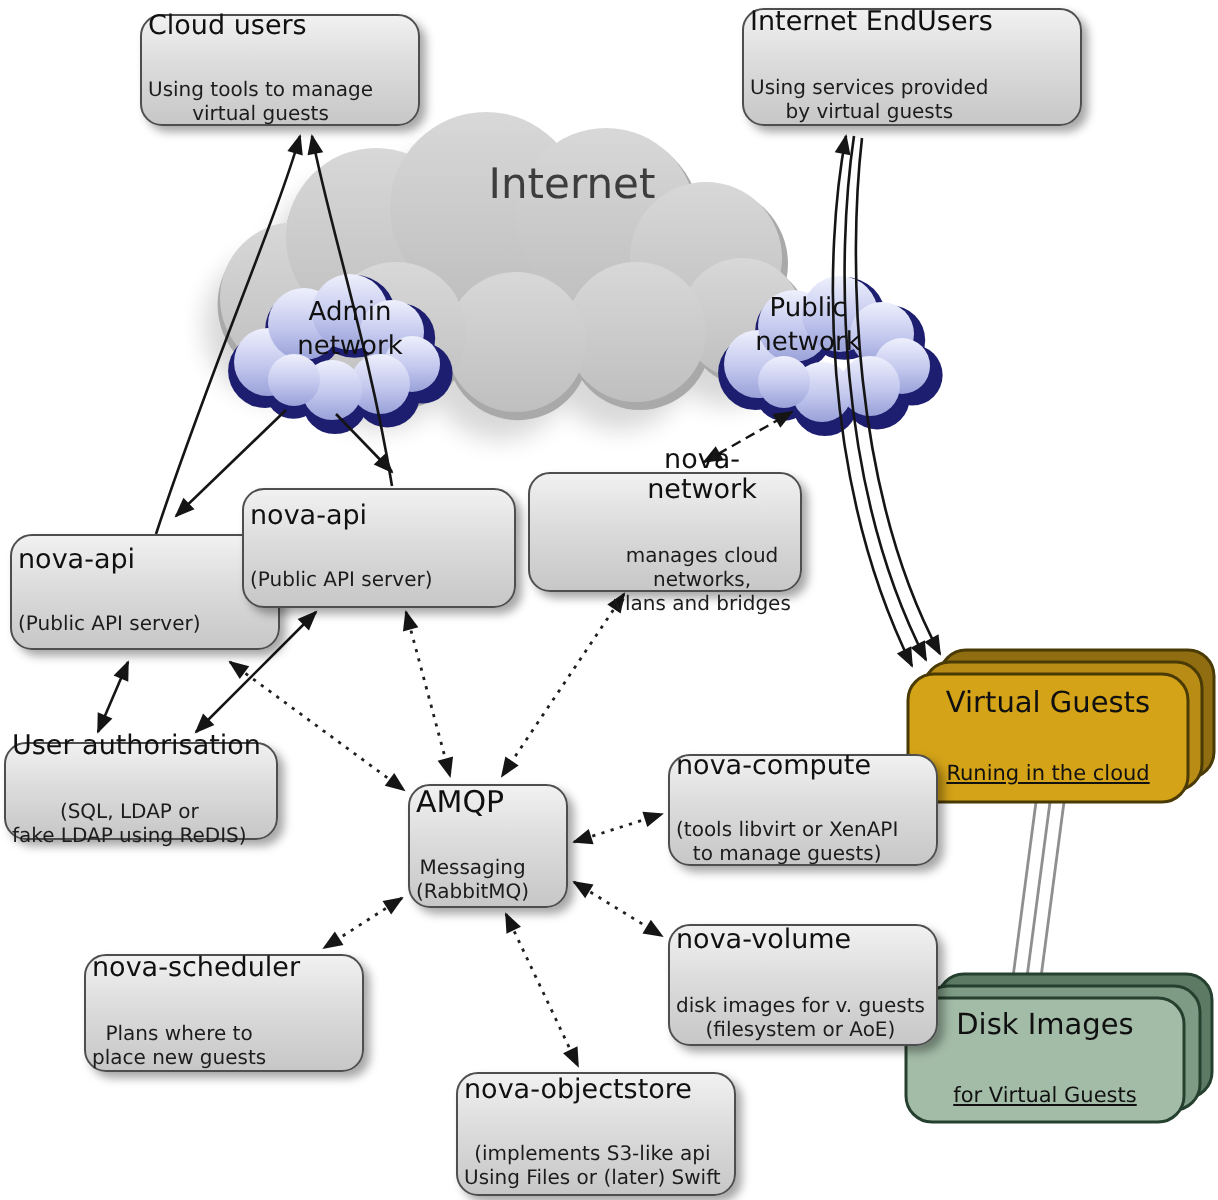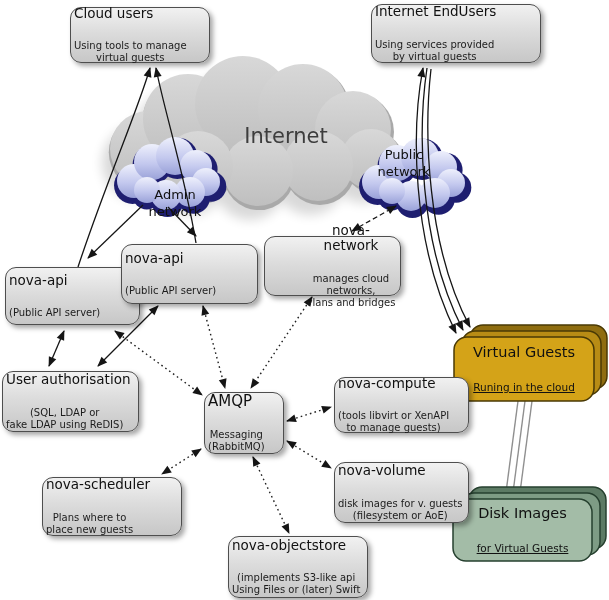--- a/index.html
+++ b/index.html
@@ -14,21 +14,21 @@
         text-align:center;padding:2px 3px;}
   .node-title{font-size:13.5px;color:#101010;line-height:1.1;}
   .node-sub{font-size:10px;color:#1c1c1c;white-space:pre-line;line-height:1.2;margin-top:20px;}
   .amqp-node .node-title{font-size:15px;}
   .stack-label{position:absolute;display:flex;flex-direction:column;align-items:center;
         justify-content:center;text-align:center;pointer-events:none;}
   .stack-label .node-title{font-size:14.5px;}
   .stack-label .node-sub{font-size:10.5px;color:#111;text-decoration:underline;}
   .cloud-label{position:absolute;text-align:center;white-space:pre-line;
         font-size:13px;color:#101010;line-height:1.3;}
-  .internet-label{position:absolute;text-align:center;font-size:21px;color:#3d3d3d;margin-top:44px;}
+  .internet-label{position:absolute;text-align:center;font-size:21px;color:#3d3d3d;}
   .ln{stroke:#151515;stroke-width:1.3;fill:none;}
   .dsh{stroke:#151515;stroke-width:1.2;fill:none;stroke-dasharray:5,3;}
   .dot{stroke:#202020;stroke-width:1.4;fill:none;stroke-dasharray:1.6,3.2;}
   .wire{stroke:#8f8f8f;stroke-width:1.4;fill:none;}
 </style>
 </head>
 <body>
 
 <div id="stage">
 
@@ -128,21 +128,21 @@
     <path class="dot" d="M203,306 L225,388" marker-start="url(#as)" marker-end="url(#ae)"></path>
     <path class="dot" d="M312,297 L251,388" marker-start="url(#as)" marker-end="url(#ae)"></path>
     <path class="dot" d="M287,421 L331,407" marker-start="url(#as)" marker-end="url(#ae)"></path>
     <path class="dot" d="M287,441 L331,468" marker-start="url(#as)" marker-end="url(#ae)"></path>
     <path class="dot" d="M201,449 L162,474" marker-start="url(#as)" marker-end="url(#ae)"></path>
     <path class="dot" d="M253,457 L289,533" marker-start="url(#as)" marker-end="url(#ae)"></path>
   </g>
 </svg>
 
 <div class="internet-label" style="left:236px;top:80px;width:100px;">Internet</div>
-<div class="cloud-label" style="left:135px;top:149px;width:80px;margin-top:38px;">Admin
+<div class="cloud-label" style="left:135px;top:149px;width:80px;">Admin
 network</div>
 <div class="cloud-label" style="left:364px;top:147px;width:80px;">Public
 network</div>
 
 <div class="node" style="left:70px;top:7px;width:140px;height:56px;">
   <div class="node-title">Cloud users</div>
   <div class="node-sub">Using tools to manage
 virtual guests</div>
 </div>
 
@@ -161,21 +161,21 @@
   <div class="node-title">nova-api</div>
   <div class="node-sub">(Public API server)</div>
 </div>
 
 <div class="node" style="left:264px;top:236px;width:137px;height:60px;padding-left:40px;">
   <div class="node-title">nova-network</div>
   <div class="node-sub">manages cloud networks,
 vlans and bridges</div>
 </div>
 
-<div class="node" style="left:2px;top:371px;width:137px;height:61px;">
+<div class="node" style="left:2px;top:371px;width:137px;height:49px;">
   <div class="node-title">User authorisation</div>
   <div class="node-sub">(SQL, LDAP or
 fake LDAP using ReDIS)</div>
 </div>
 
 <div class="node amqp-node" style="left:204px;top:392px;width:80px;height:62px;">
   <div class="node-title">AMQP</div>
   <div class="node-sub">Messaging
 (RabbitMQ)</div>
 </div>

